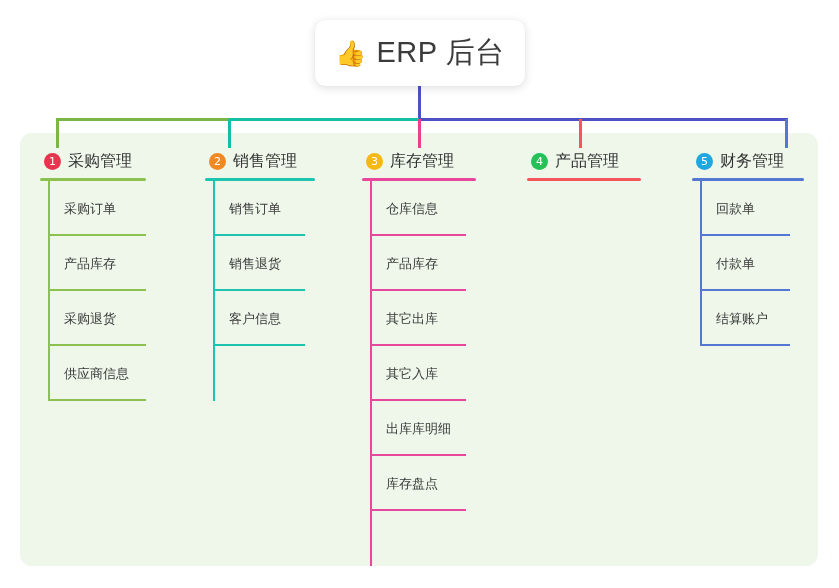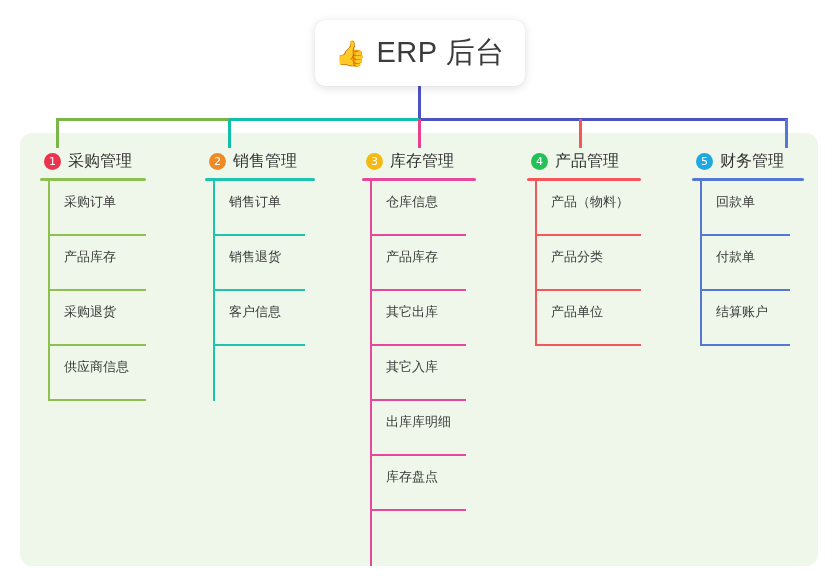--- a/index.html
+++ b/index.html
@@ -117,21 +117,21 @@
     top: 0;
     width: 2px;
   }
   .leaf {
     position: relative;
     height: 55px;
   }
   .leaf-label {
     position: absolute;
     left: 24px;
-    bottom: 25px;
+    bottom: 18px;
     font-size: 13px;
     color: #3a3a3a;
     white-space: nowrap;
   }
   .leaf-rule {
     position: absolute;
     left: 8px;
     bottom: 0;
     height: 1.6px;
   }
@@ -240,35 +240,20 @@
             <div class="leaf-rule" style="background: rgb(232, 72, 155); width: 96px;"></div>
           </div>
         </div>
       </div>
       <div class="branch" style="left: 527px; top: 148px;">
         <div class="branch-header">
           <span class="badge" style="background: rgb(35, 193, 88);">4</span>
           <span class="branch-title">产品管理</span>
         </div>
         <div class="branch-rule" style="background: rgb(244, 86, 91); width: 114px;"></div>
-        <div class="leaves">
-          <div class="spine" style="background: rgb(244, 86, 91); height: 165px;"></div>
-          <div class="leaf">
-            <span class="leaf-label">产品（物料）</span>
-            <div class="leaf-rule" style="background: rgb(244, 86, 91); width: 106px;"></div>
-          </div>
-          <div class="leaf">
-            <span class="leaf-label">产品分类</span>
-            <div class="leaf-rule" style="background: rgb(244, 86, 91); width: 106px;"></div>
-          </div>
-          <div class="leaf">
-            <span class="leaf-label">产品单位</span>
-            <div class="leaf-rule" style="background: rgb(244, 86, 91); width: 106px;"></div>
-          </div>
-        </div>
       </div>
       <div class="branch" style="left: 692px; top: 148px;">
         <div class="branch-header">
           <span class="badge" style="background: rgb(31, 168, 224);">5</span>
           <span class="branch-title">财务管理</span>
         </div>
         <div class="branch-rule" style="background: rgb(85, 119, 212); width: 112px;"></div>
         <div class="leaves">
           <div class="spine" style="background: rgb(85, 119, 212); height: 165px;"></div>
           <div class="leaf">

